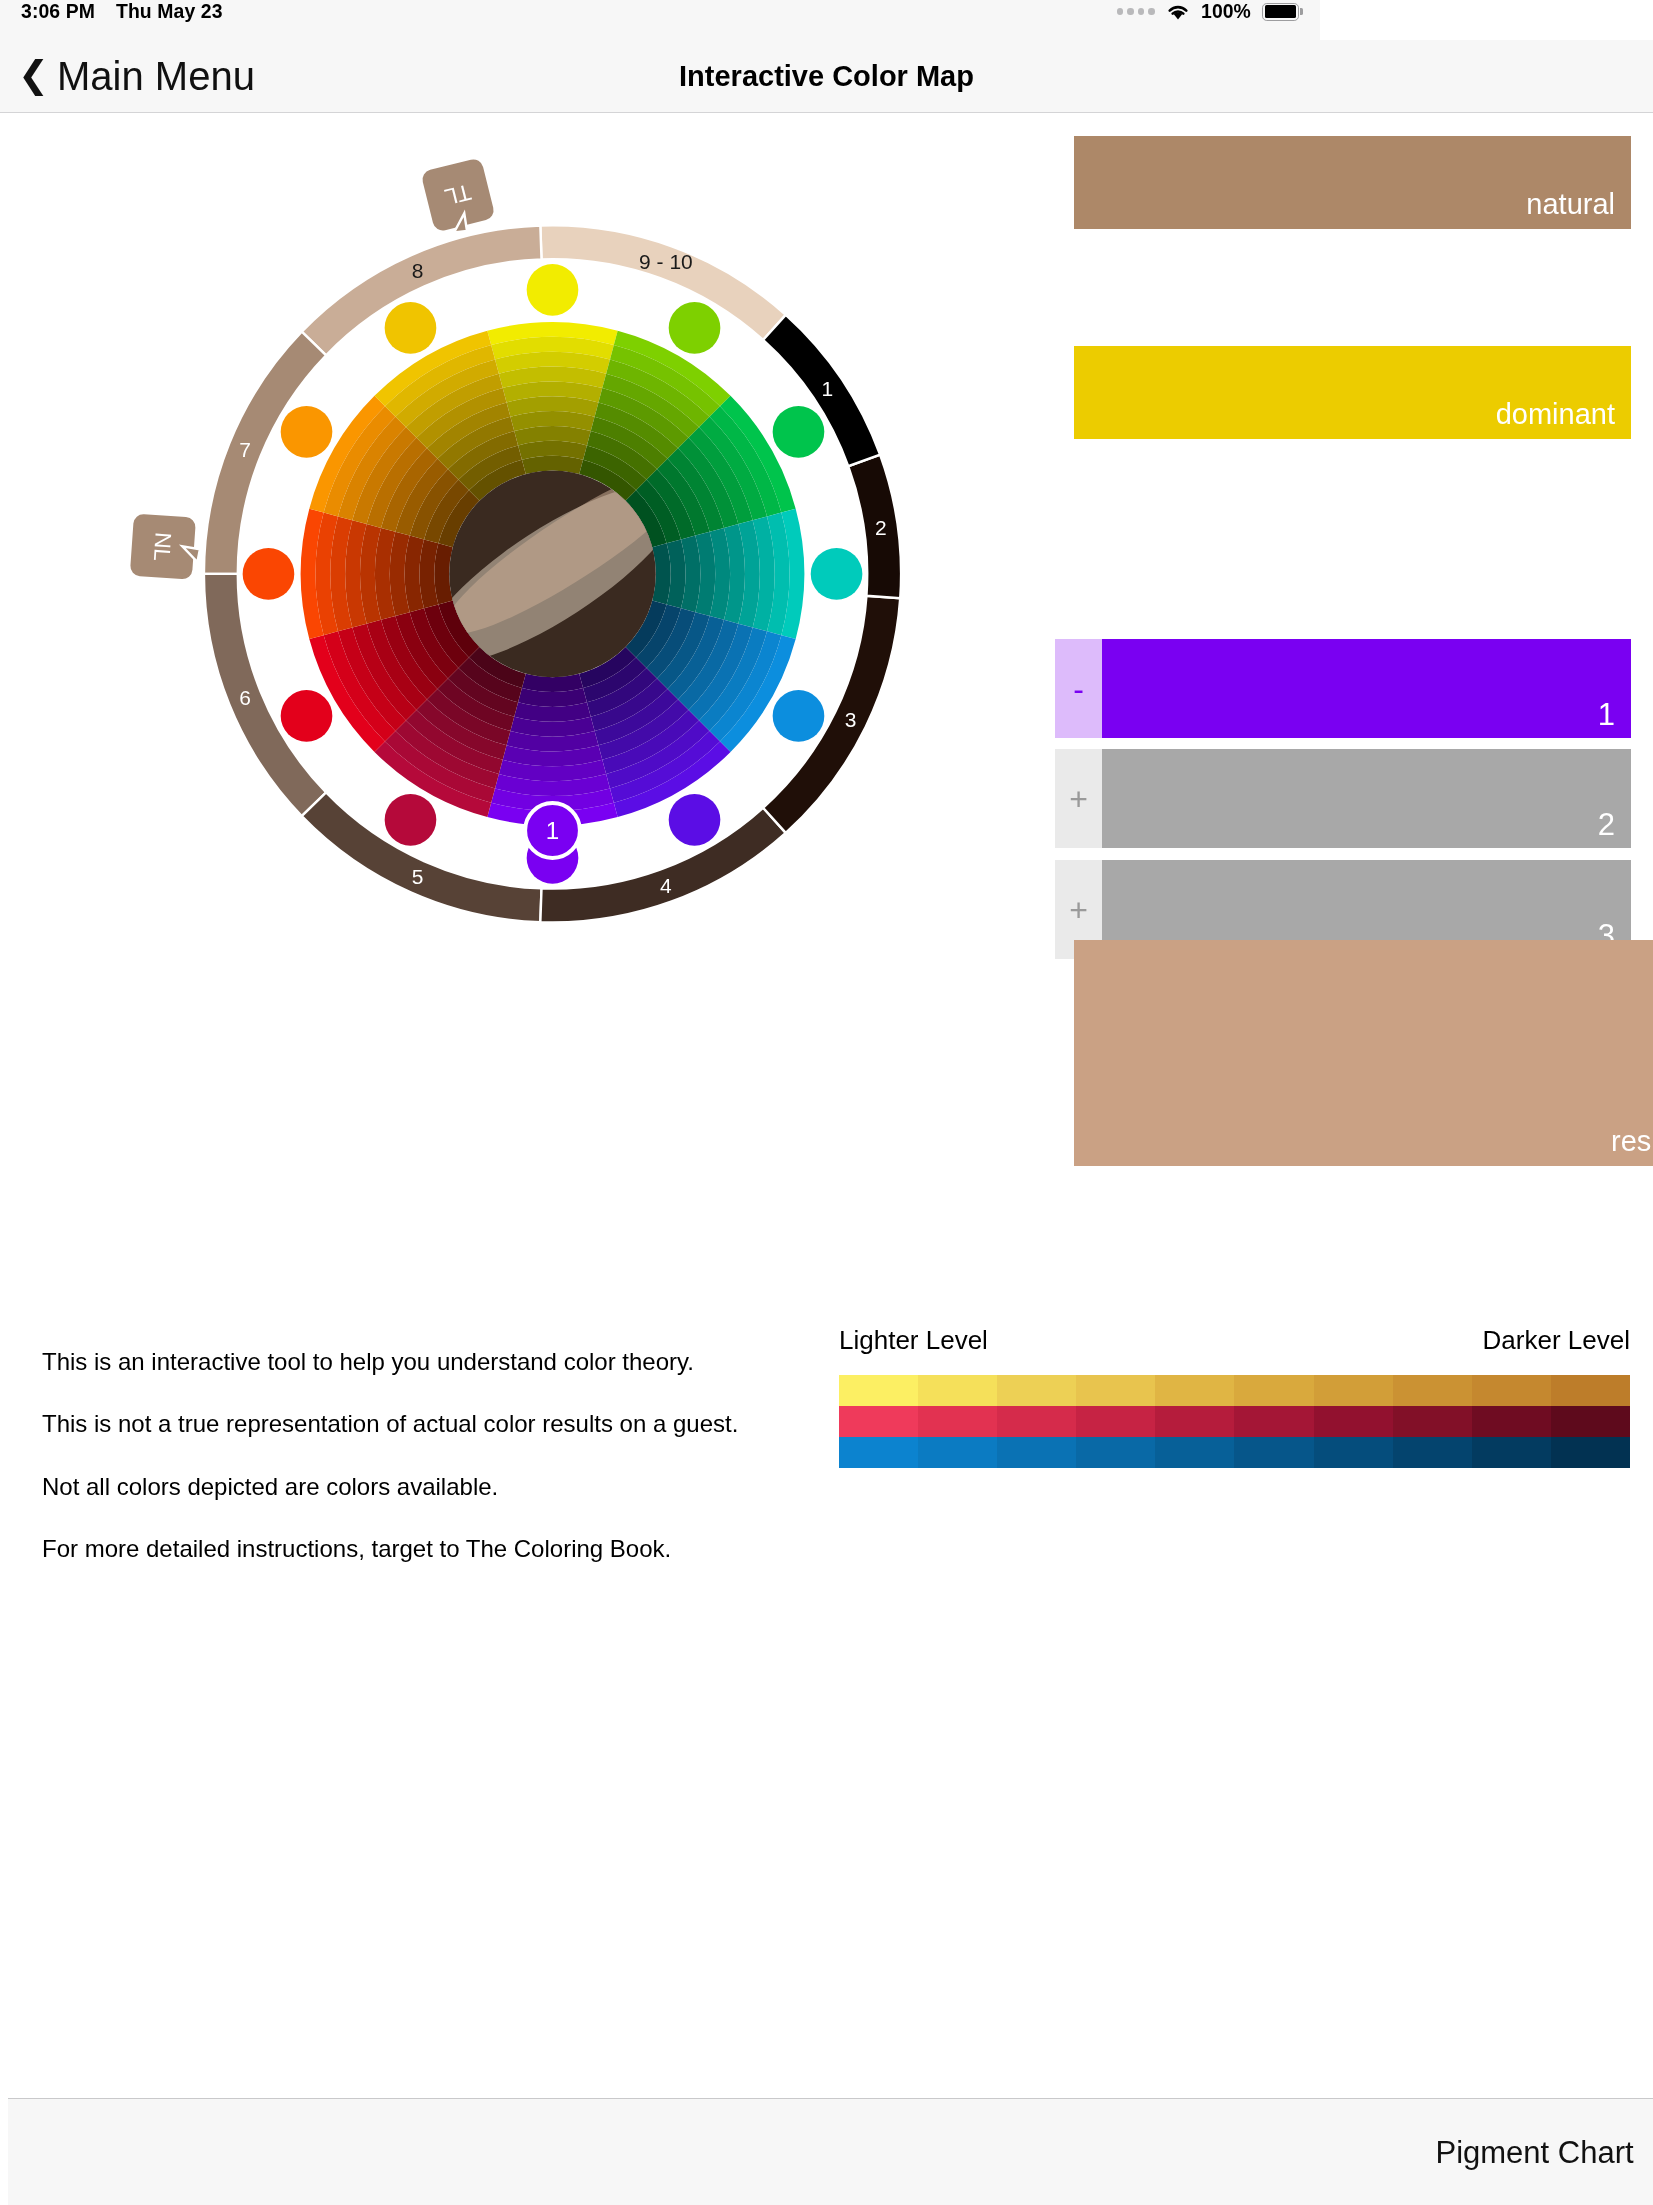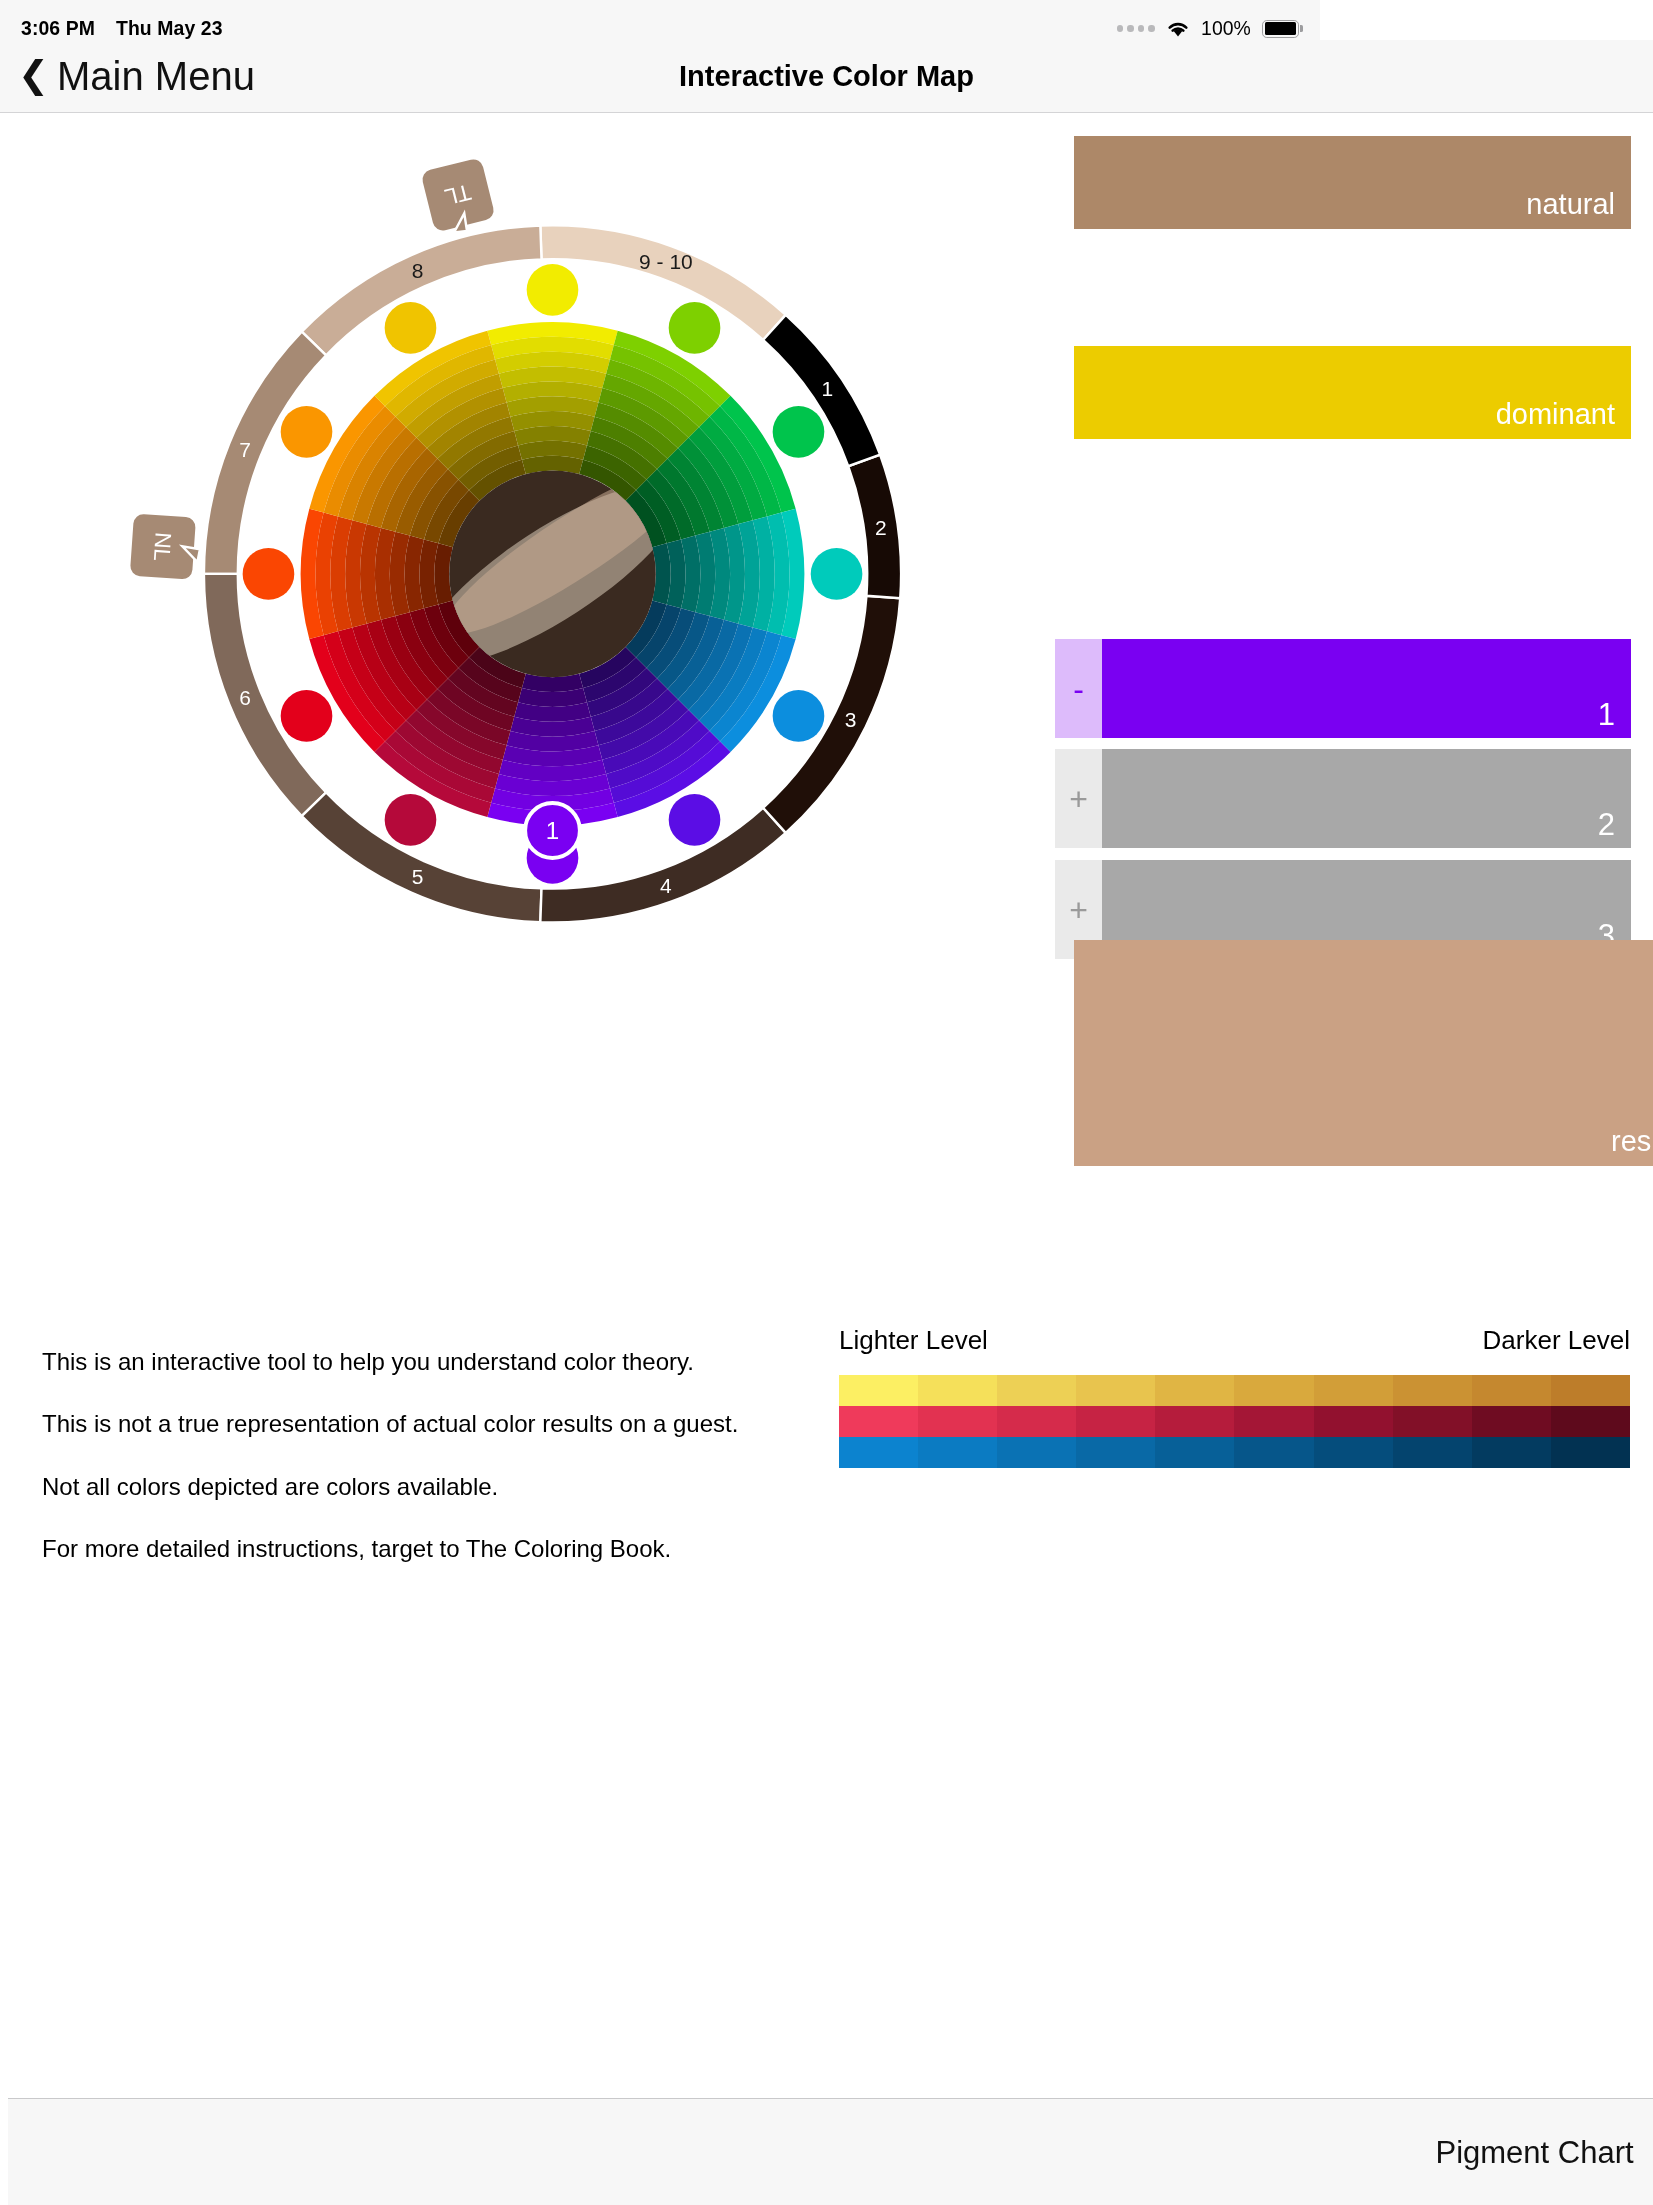--- a/index.html
+++ b/index.html
@@ -8,26 +8,26 @@
     background:#ffffff;
     font-family:"Liberation Sans", sans-serif;
     -webkit-font-smoothing:antialiased;
     overflow:hidden;
     position:relative;
   }
   
   #status-bar{
     position:absolute;left:0;top:0;width:1320px;height:40px;
     background:#f7f7f7;
-    display:flex;align-items:flex-end;
+    display:flex;align-items:flex-start;
     box-sizing:border-box;padding:0 21px;
     font-size:19.4px;color:#000;
   }
   #status-left{display:flex;align-items:center;gap:21px;font-weight:600;letter-spacing:0.1px;}
-  #status-right{margin-left:auto;display:flex;align-items:center;gap:11.3px;font-weight:400;}
+  #status-right{margin-left:auto;display:flex;align-items:center;gap:11.3px;font-weight:700;}
   .sig-dots{display:flex;gap:4px;align-items:center;}
   .sig-dots i{display:block;width:6.5px;height:6.5px;border-radius:50%;background:#b9b9bb;}
   .wifi-ic{width:24px;height:18px;display:block;}
   .batt{
     width:37px;height:18px;border:1.6px solid #9d9d9f;border-radius:4.8px;
     position:relative;box-sizing:border-box;padding:1.6px;
   }
   .batt::after{
     content:"";position:absolute;right:-4.8px;top:4.8px;width:2.4px;height:6.5px;
     background:#9d9d9f;border-radius:0 1.6px 1.6px 0;

